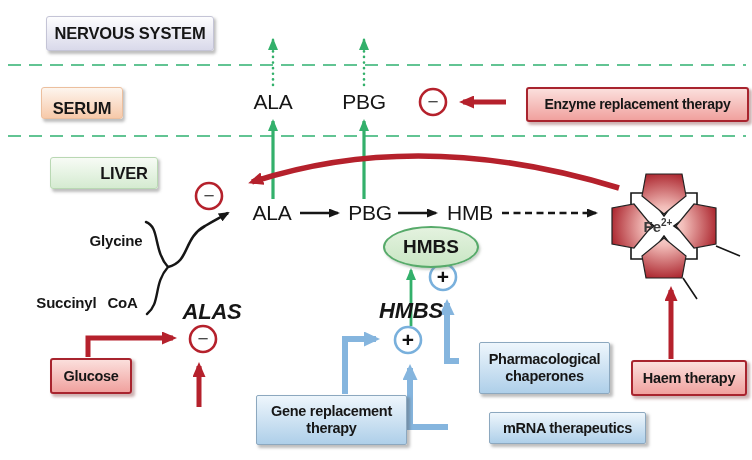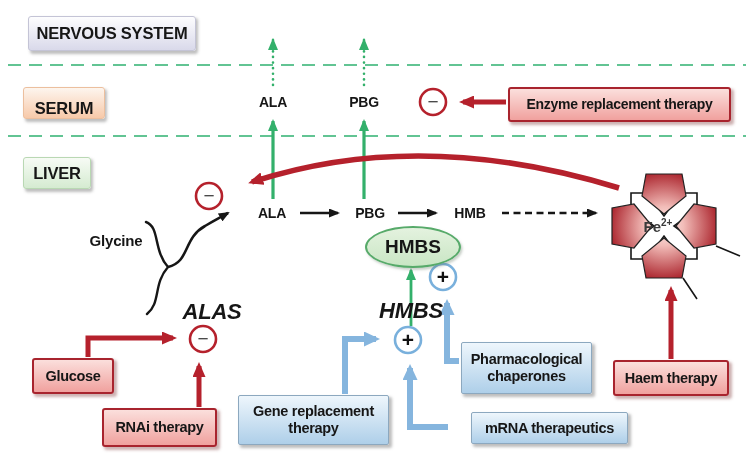--- a/index.html
+++ b/index.html
@@ -1,21 +1,21 @@
 <!DOCTYPE html>
 <html><head>
 <meta charset="utf-8">
 <style>
   html,body{margin:0;padding:0;background:#fff;}
   #stage{position:relative;width:752px;height:460px;background:#ffffff;overflow:hidden;
          font-family:"Liberation Sans","DejaVu Sans",sans-serif;color:#161616;}
   #arrows{position:absolute;left:0;top:0;}
-  .abs{position:absolute;}
+  .abs{position:absolute;margin-left:18px;}
   .ctr{position:absolute;transform:translate(-50%,-50%);white-space:nowrap;}
-  .met{font-size:14px;font-weight:700;letter-spacing:-0.2px;}
+  .met{font-size:21px;font-weight:400;letter-spacing:-0.2px;}
   .sub{font-size:15px;font-weight:700;letter-spacing:-0.2px;}
   .gene{font-size:22px;font-weight:700;font-style:italic;letter-spacing:-0.2px;}
   .tag{display:flex;align-items:center;justify-content:center;font-weight:700;font-size:16.5px;
        letter-spacing:-0.2px;border-radius:3px;box-shadow:2px 2.5px 3px rgba(110,110,110,.45);}
   .tag-ns{background:linear-gradient(#fdfdfe,#d9d9ea);border:1px solid #c4c4d6;}
   .tag-serum{background:linear-gradient(#fdf5ee,#f7c9a9);border:1px solid #ecbf9e;}
   .tag-liver{background:linear-gradient(#f7fbf5,#d5ebd1);border:1px solid #b9d8b3;}
   .tbox{display:flex;align-items:center;justify-content:center;text-align:center;
         font-weight:700;font-size:14.5px;line-height:1.15;letter-spacing:-0.3px;}
   .box-red{background:linear-gradient(#fbdfdc,#f0a19e);border:2px solid #a8242e;border-radius:3px;
@@ -114,48 +114,46 @@
       <text x="443" y="284" text-anchor="middle" font-size="21" font-weight="700" fill="#111">+</text>
     </g>
   </svg>
 
   <div class="abs tag tag-ns" style="left:28px;top:16px;width:166px;height:33px;">
     <span>NERVOUS SYSTEM</span>
   </div>
   <div class="abs tag tag-serum" style="left:23px;top:87px;width:80px;height:30px;align-items:flex-end;">
     <span>SERUM</span>
   </div>
-  <div class="abs tag tag-liver" style="left:23px;top:157px;width:66px;height:30px;">
+  <div class="abs tag tag-liver" style="left:32px;top:157px;width:66px;height:30px;padding-left:40px;">
     <span>LIVER</span>
   </div>
 
   <div class="ctr met" style="left:273px;top:102px;">ALA</div>
   <div class="ctr met" style="left:364px;top:102px;">PBG</div>
 
   <div class="ctr sub" style="left:116px;top:240px;">Glycine</div>
+  <div class="ctr sub" style="left:87px;top:302px;word-spacing:7px;">Succinyl CoA</div>
   <div class="ctr met" style="left:272px;top:213px;">ALA</div>
   <div class="ctr met" style="left:370px;top:213px;">PBG</div>
   <div class="ctr met" style="left:470px;top:213px;">HMB</div>
 
   <div class="ctr gene" style="left:212px;top:312px;">ALAS</div>
   <div class="ctr gene" style="left:411px;top:311px;">HMBS</div>
 
   <div class="abs oval" style="left:365px;top:226px;width:92px;height:38px;">
     <span>HMBS</span>
   </div>
 
   <div class="abs tbox box-red small-label" style="left:508px;top:87px;width:219px;height:31px;">
     <span>Enzyme replacement therapy</span>
   </div>
   <div class="abs tbox box-red" style="left:32px;top:358px;width:78px;height:32px;">
     <span>Glucose</span>
   </div>
-  <div class="abs tbox box-red" style="left:102px;top:408px;width:111px;height:35px;">
-    <span>RNAi therapy</span>
-  </div>
   <div class="abs tbox box-blue" style="left:238px;top:395px;width:149px;height:48px;">
     <span style="white-space:normal;max-width:135px;">Gene replacement therapy</span>
   </div>
   <div class="abs tbox box-blue" style="left:471px;top:412px;width:155px;height:30px;">
     <span>mRNA therapeutics</span>
   </div>
   <div class="abs tbox box-blue" style="left:461px;top:342px;width:129px;height:50px;">
     <span style="white-space:normal;max-width:122px;">Pharmacological chaperones</span>
   </div>
   <div class="abs tbox box-red" style="left:613px;top:360px;width:112px;height:32px;">

